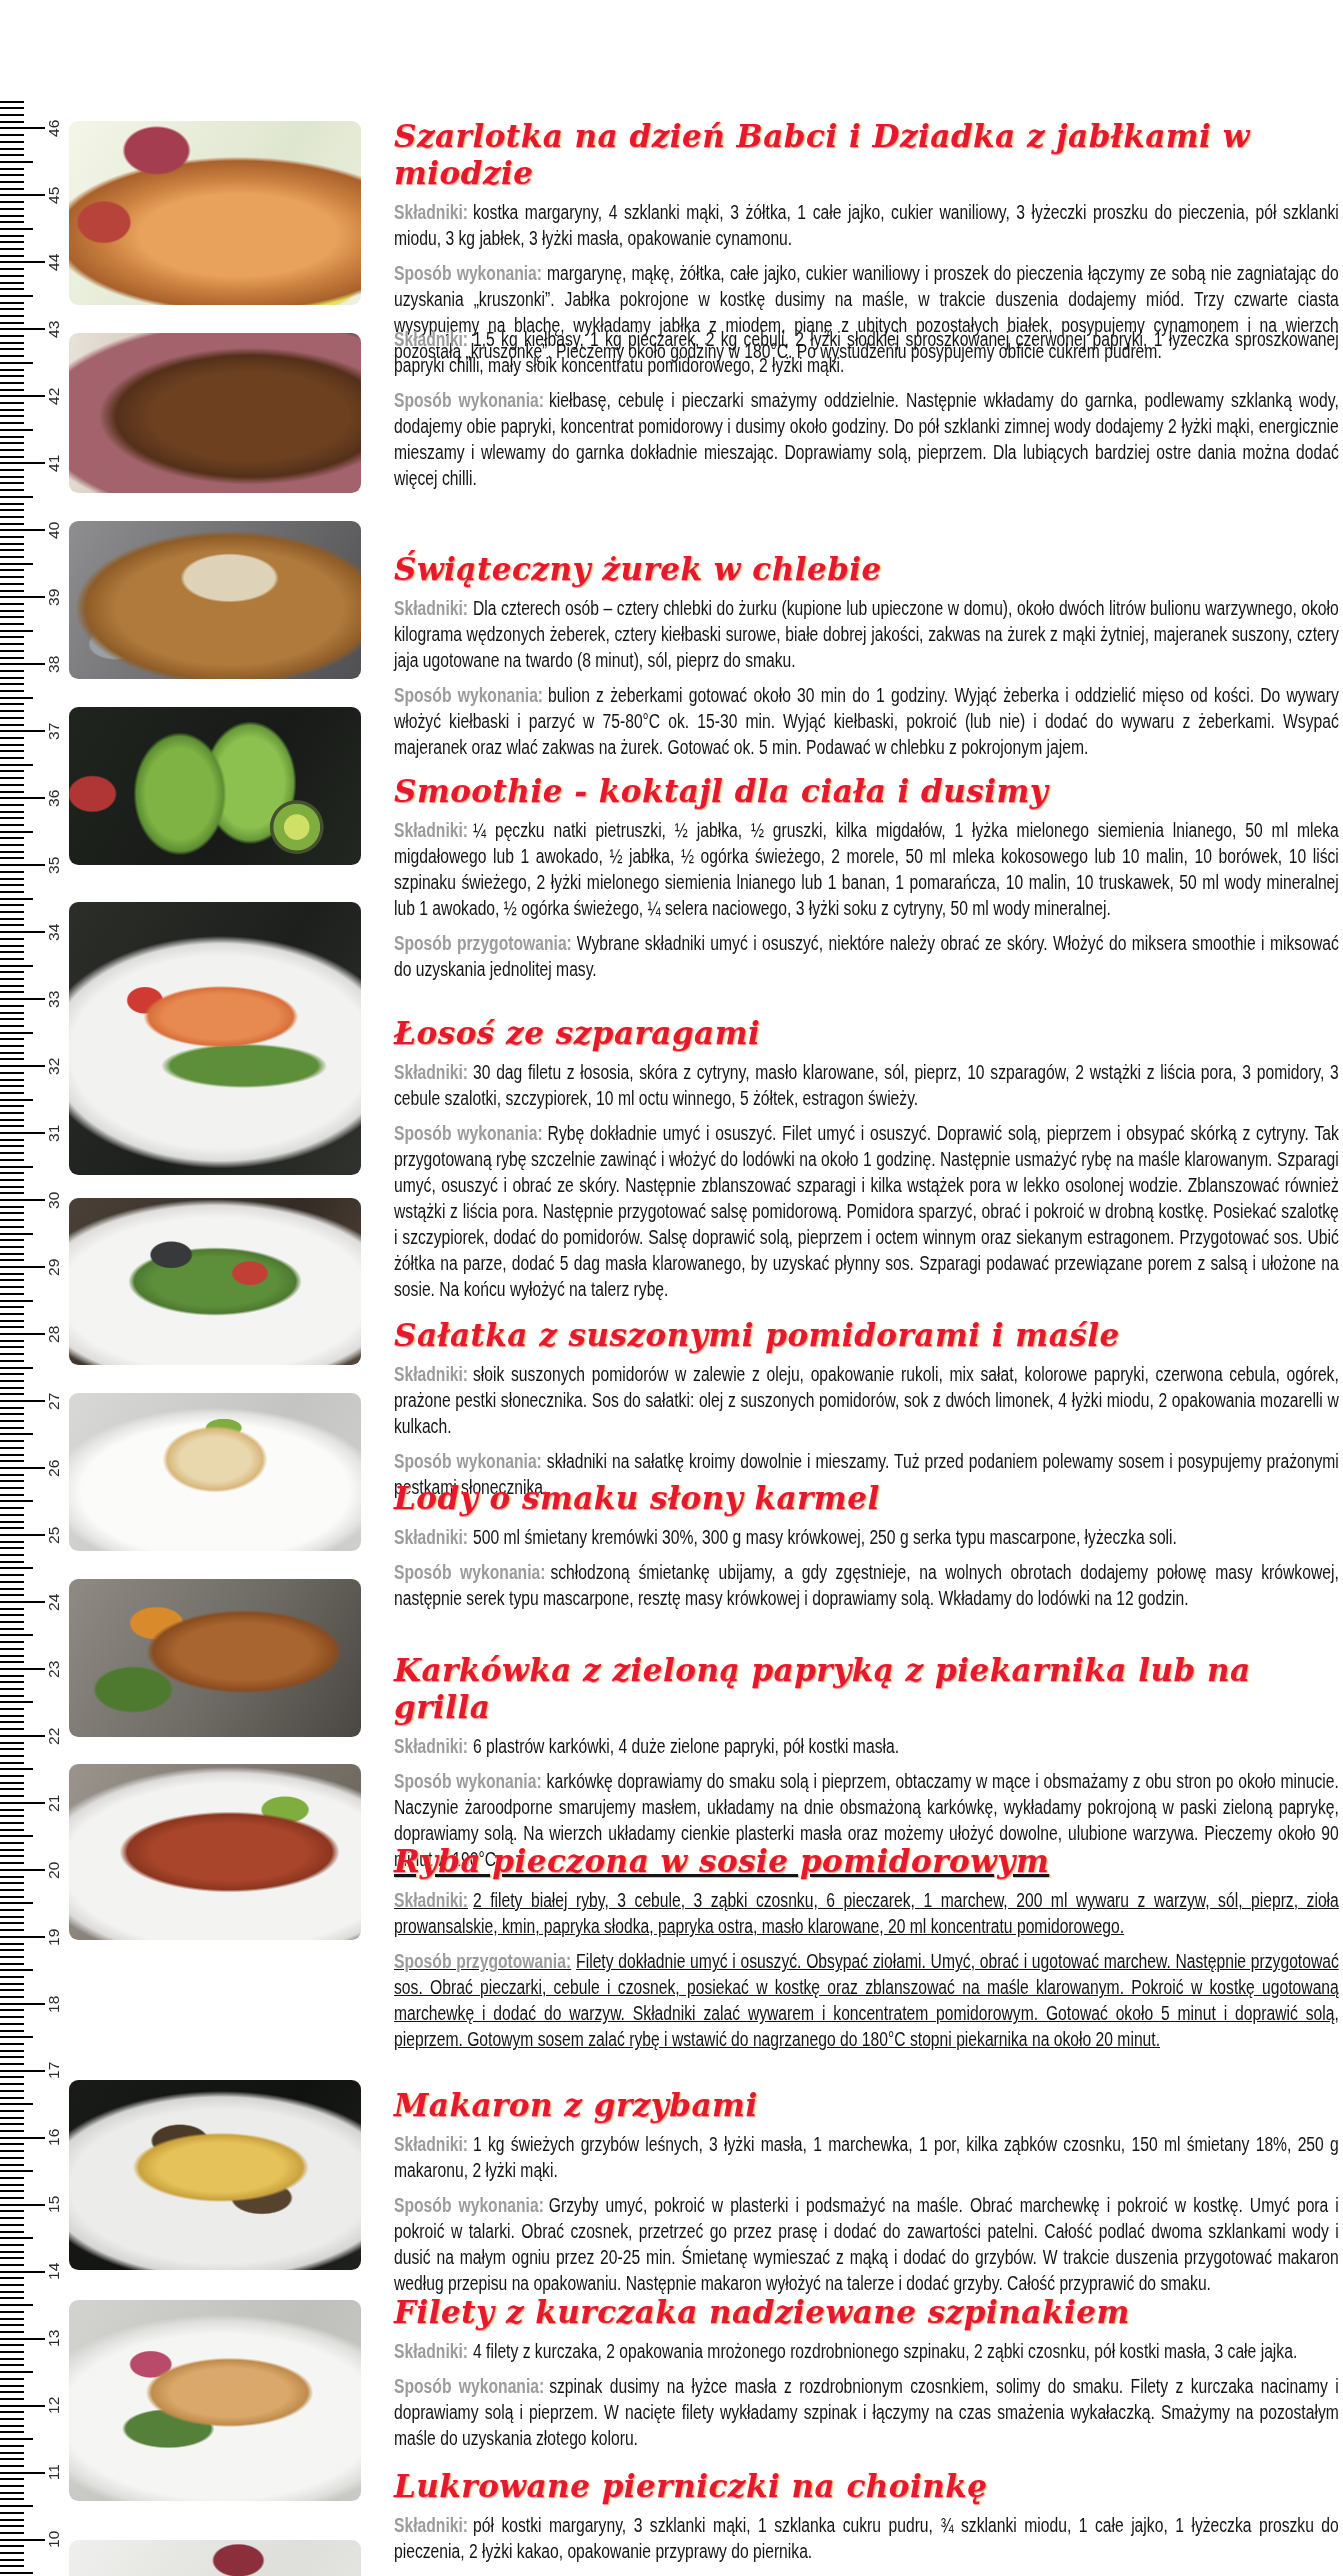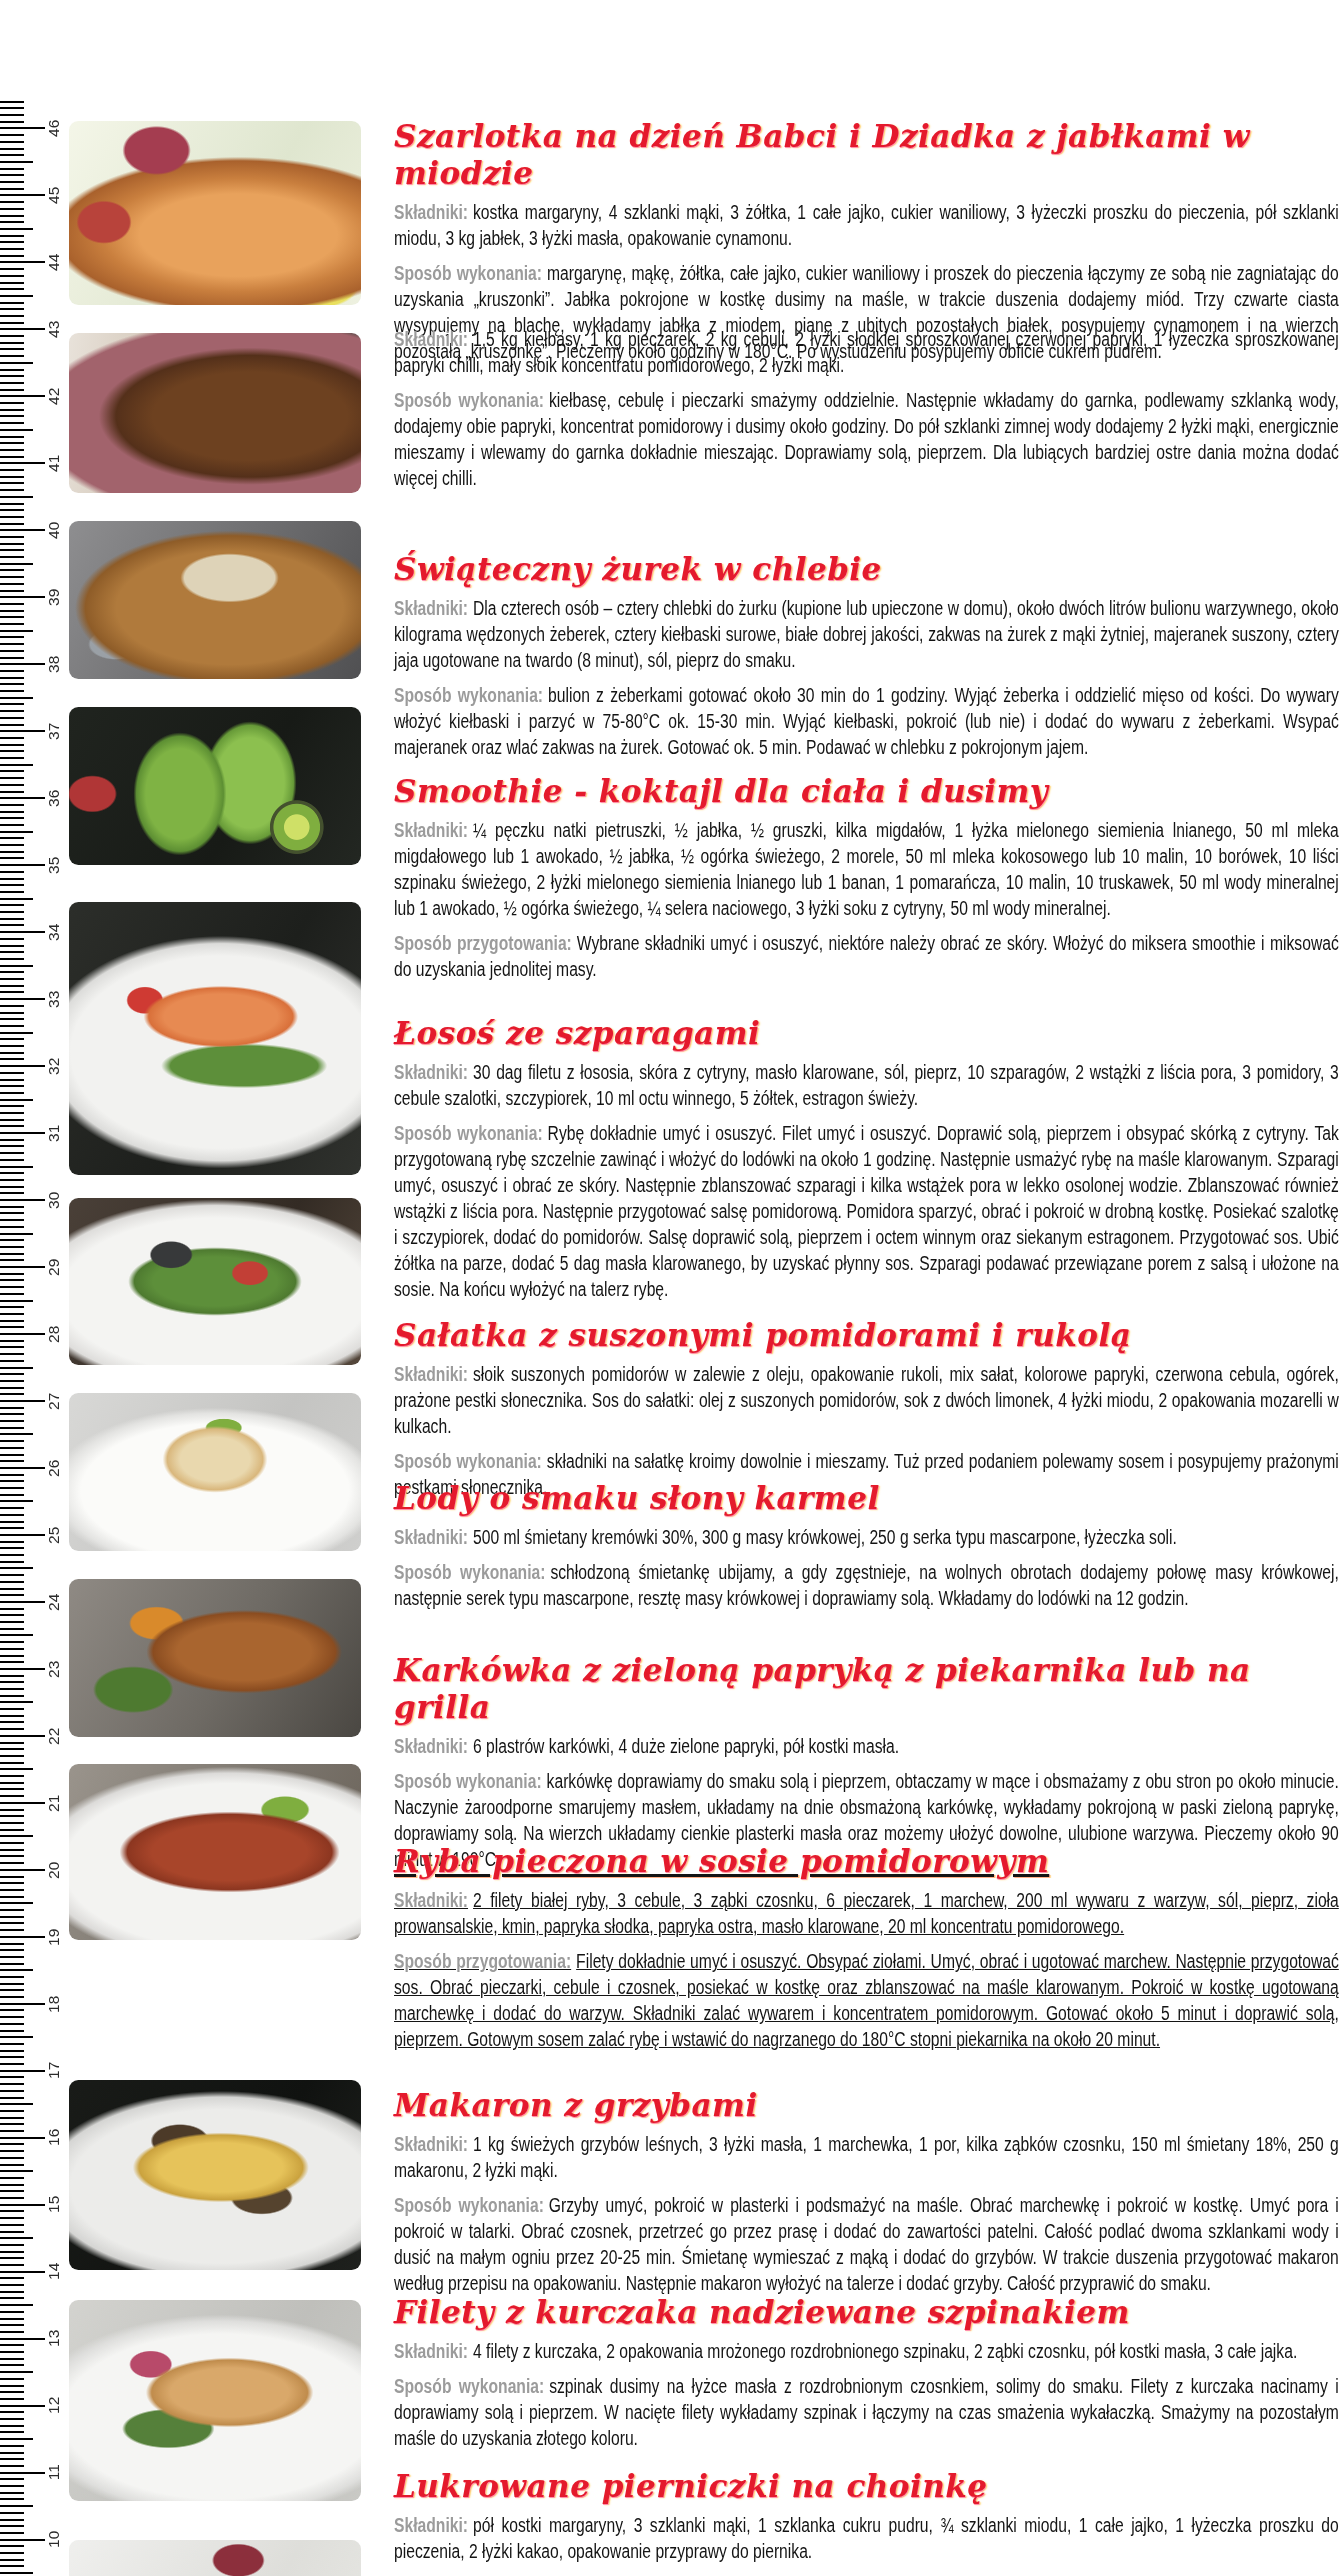--- a/index.html
+++ b/index.html
@@ -555,21 +555,21 @@
   <p><span class="lbl">Sposób przygotowania:</span><span>Wybrane składniki umyć i osuszyć, niektóre należy obrać ze skóry. Włożyć do miksera smoothie i miksować do uzyskania jednolitej masy.</span></p>
 </section>
 
 <section class="recipe r5">
   <h2>Łosoś ze szparagami</h2>
   <p><span class="lbl">Składniki:</span><span>30 dag filetu z łososia, skóra z cytryny, masło klarowane, sól, pieprz, 10 szparagów, 2 wstążki z liścia pora, 3 pomidory, 3 cebule szalotki, szczypiorek, 10 ml octu winnego, 5 żółtek, estragon świeży.</span></p>
   <p><span class="lbl">Sposób wykonania:</span><span>Rybę dokładnie umyć i osuszyć. Filet umyć i osuszyć. Doprawić solą, pieprzem i obsypać skórką z cytryny. Tak przygotowaną rybę szczelnie zawinąć i włożyć do lodówki na około 1 godzinę. Następnie usmażyć rybę na maśle klarowanym. Szparagi umyć, osuszyć i obrać ze skóry. Następnie zblanszować szparagi i kilka wstążek pora w lekko osolonej wodzie. Zblanszować również wstążki z liścia pora. Następnie przygotować salsę pomidorową. Pomidora sparzyć, obrać i pokroić w drobną kostkę. Posiekać szalotkę i szczypiorek, dodać do pomidorów. Salsę doprawić solą, pieprzem i octem winnym oraz siekanym estragonem. Przygotować sos. Ubić żółtka na parze, dodać 5 dag masła klarowanego, by uzyskać płynny sos. Szparagi podawać przewiązane porem z salsą i ułożone na sosie. Na końcu wyłożyć na talerz rybę.</span></p>
 </section>
 
 <section class="recipe r6">
-  <h2>Sałatka z suszonymi pomidorami i rukolą</h2>
+  <h2>Sałatka z suszonymi pomidorami i maśle</h2>
   <p><span class="lbl">Składniki:</span><span>słoik suszonych pomidorów w zalewie z oleju, opakowanie rukoli, mix sałat, kolorowe papryki, czerwona cebula, ogórek, prażone pestki słonecznika. Sos do sałatki: olej z suszonych pomidorów, sok z dwóch limonek, 4 łyżki miodu, 2 opakowania mozarelli w kulkach.</span></p>
   <p><span class="lbl">Sposób wykonania:</span><span>składniki na sałatkę kroimy dowolnie i mieszamy. Tuż przed podaniem polewamy sosem i posypujemy prażonymi pestkami słonecznika.</span></p>
 </section>
 
 <section class="recipe r7">
   <h2>Lody o smaku słony karmel</h2>
   <p><span class="lbl">Składniki:</span><span>500 ml śmietany kremówki 30%, 300 g masy krówkowej, 250 g serka typu mascarpone, łyżeczka soli.</span></p>
   <p><span class="lbl">Sposób wykonania:</span><span>schłodzoną śmietankę ubijamy, a gdy zgęstnieje, na wolnych obrotach dodajemy połowę masy krówkowej, następnie serek typu mascarpone, resztę masy krówkowej i doprawiamy solą. Wkładamy do lodówki na 12 godzin.</span></p>
 </section>
 

